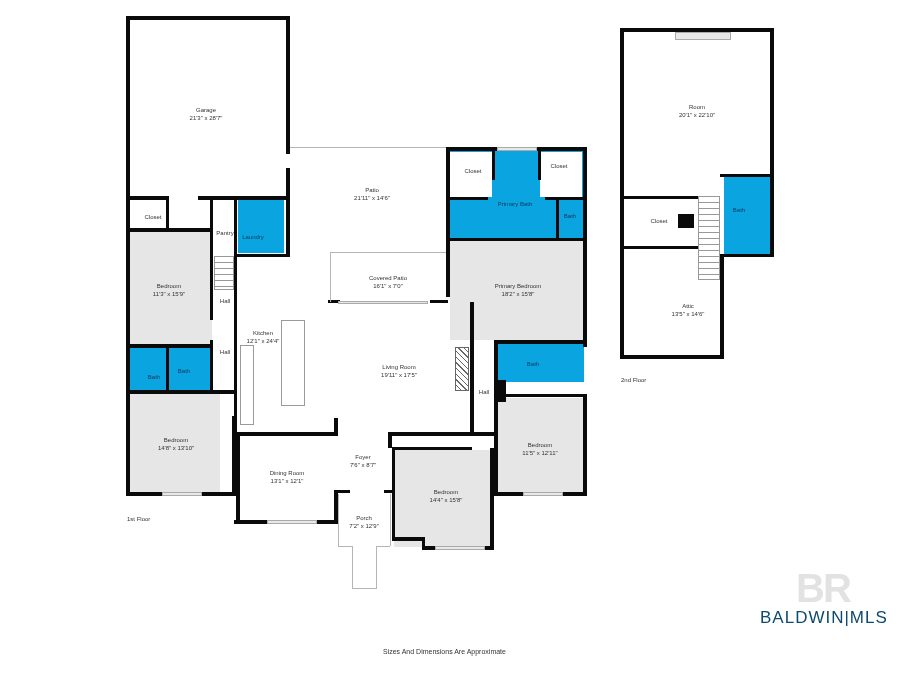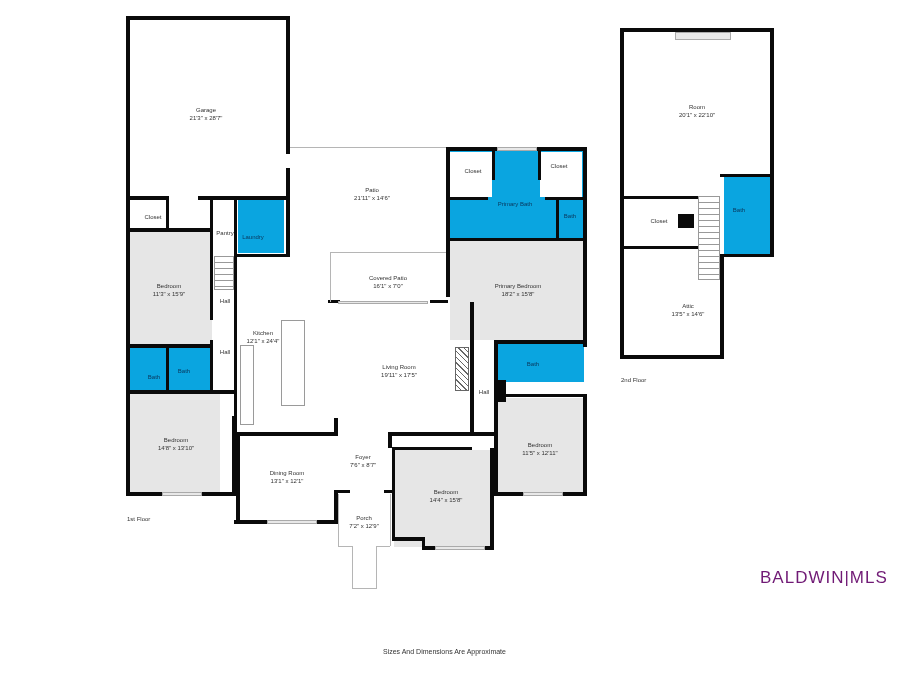--- a/index.html
+++ b/index.html
@@ -10,21 +10,21 @@
   .blue { background:#0aa5e0; }
   .white { background:#ffffff; }
   .wall { position:absolute; background:#0a0a0a; }
   .thin { position:absolute; background:#b5b5b5; }
   .lbl { position:absolute; transform:translate(-50%,-50%); text-align:center; font-size:6px; line-height:8px; color:#333; white-space:nowrap; }
   .lbl .dim { display:block; }
   .floor-lbl { position:absolute; font-size:6px; color:#333; }
   .foot { position:absolute; left:383px; top:648px; font-size:7px; color:#333; }
   .logo { position:absolute; left:760px; top:568px; width:140px; text-align:left; color:#d8d8d8; }
   .logo .mark { font-size:40px; font-weight:bold; letter-spacing:-2px; line-height:40px; margin-left:36px; color:#e2e2e2; }
-  .logo .name { font-size:17px; letter-spacing:1px; line-height:20px; color:#701a75; }
+  .logo .name { font-size:17px; letter-spacing:1px; line-height:20px; color:#0c4a6e; }
   .window { position:absolute; background:#e8e8e8; border:1px solid #aaa; box-sizing:border-box; }
   .stairs { position:absolute; background:repeating-linear-gradient(180deg,#fff 0 5px,#999 5px 6px); border:1px solid #999; box-sizing:border-box; }
   .hatch { position:absolute; background:repeating-linear-gradient(45deg,#fff 0 3px,#666 3px 4px); border:1px solid #666; box-sizing:border-box; }
   .fixture { position:absolute; border:1px solid #9a9a9a; box-sizing:border-box; }
 </style>
 </head>
 <body>
 
 <div id="plan">
 
@@ -164,15 +164,16 @@
   <div class="lbl" style="left:659px;top:221px;"><span>Closet</span></div>
   <div class="lbl" style="left:739px;top:210px;color:#0a3a60;"><span>Bath</span></div>
   <div class="lbl" style="left:688px;top:310px;"><span>Attic</span><span class="dim">13'5" x 14'6"</span></div>
 
   <div class="floor-lbl" style="left:127px;top:516px;">1st Floor</div>
   <div class="floor-lbl" style="left:621px;top:377px;">2nd Floor</div>
 
   <div class="foot">Sizes And Dimensions Are Approximate</div>
 
   <div class="logo">
+    <div class="mark">BR</div>
     <div class="name">BALDWIN|MLS</div>
   </div>
 </div>
 
 </body></html>

